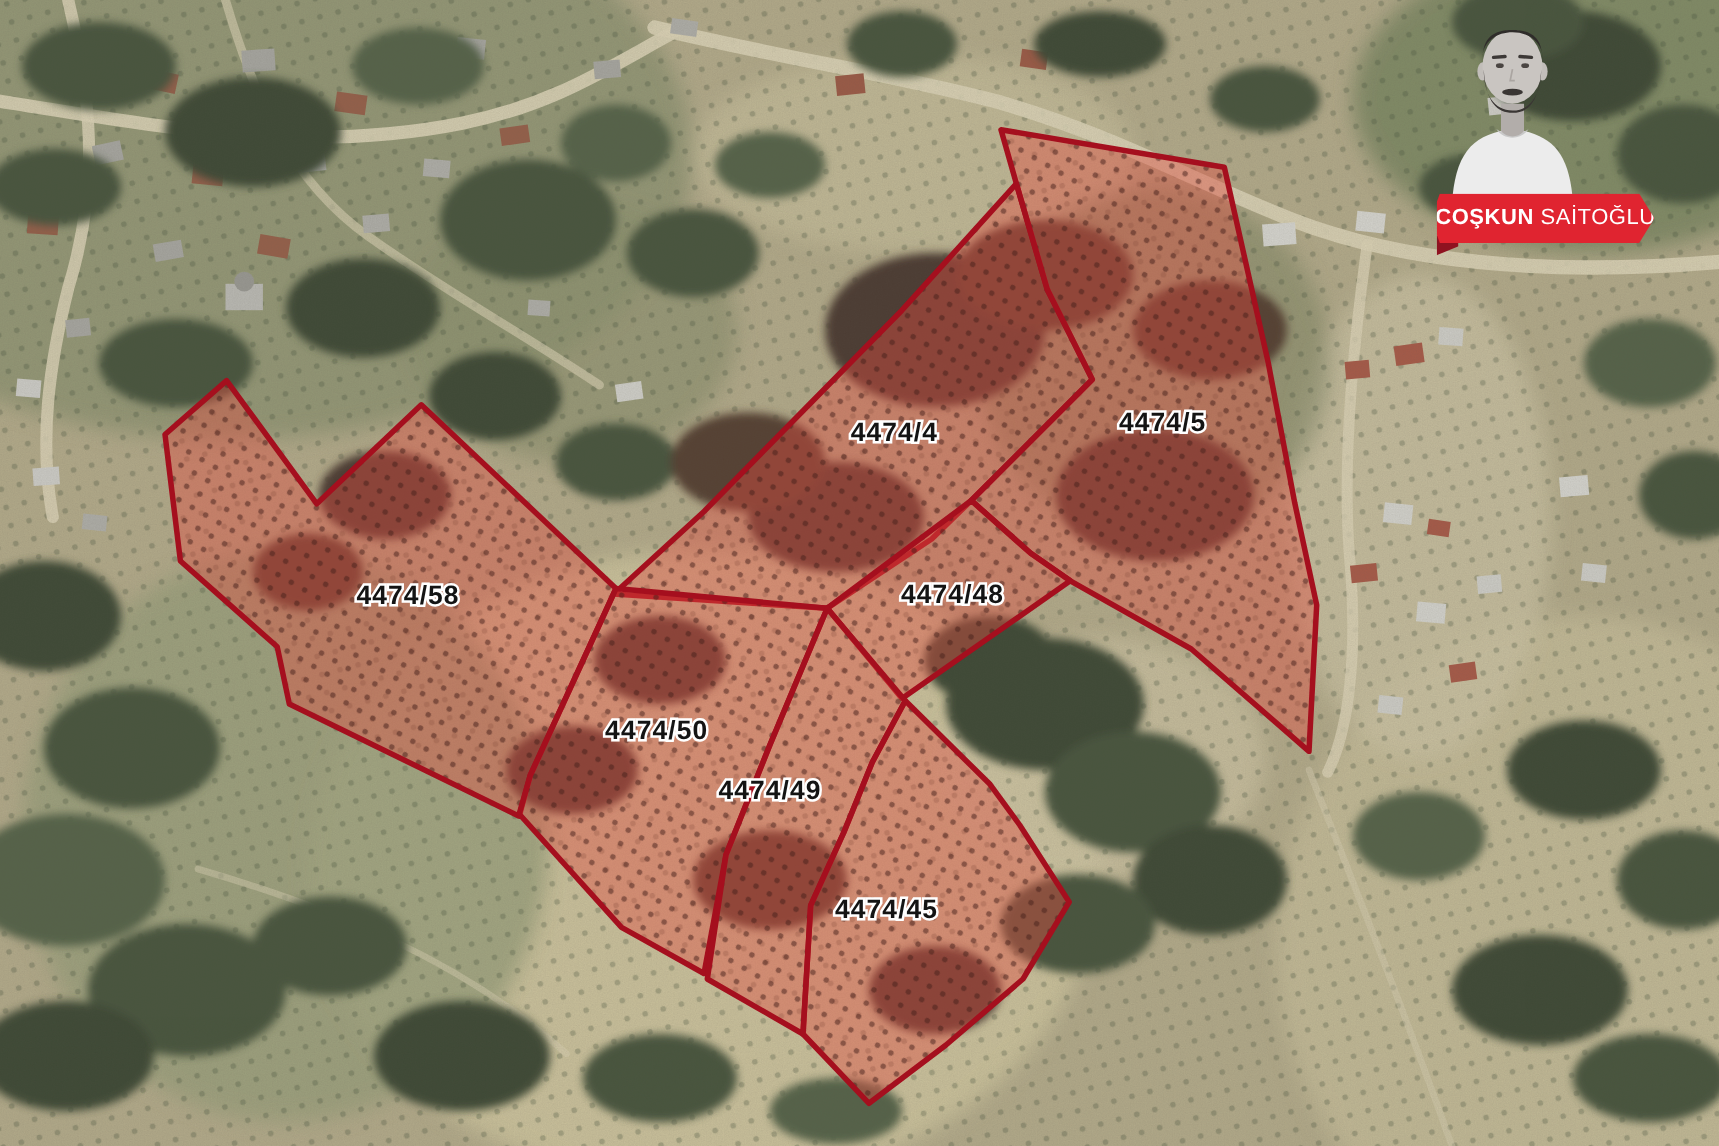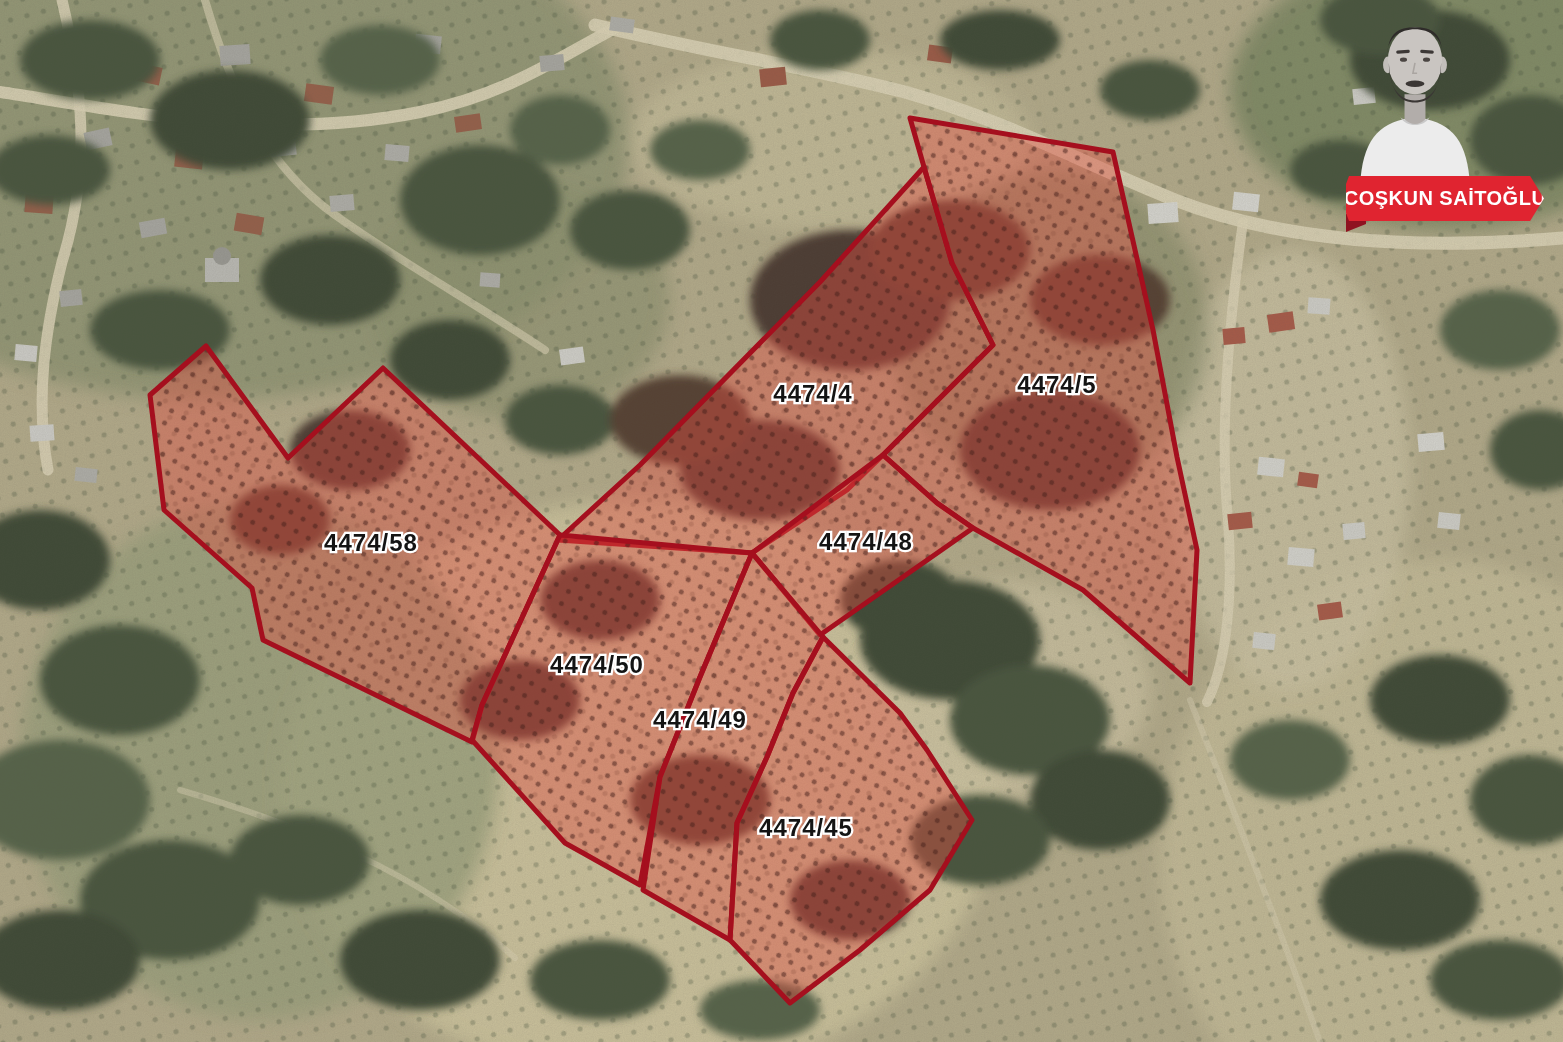--- a/index.html
+++ b/index.html
@@ -5,30 +5,30 @@
   html,body{margin:0;padding:0;background:#222;}
   .stage{position:relative;width:1563px;height:1042px;overflow:hidden;
          font-family:"Liberation Sans",sans-serif;background:#b5ad8c;}
   .stage svg{position:absolute;left:0;top:0;}
   .parcel-label{
     font-family:"Liberation Sans",sans-serif;
     font-weight:bold;font-size:24px;letter-spacing:1px;
     fill:#141414;stroke:#ffffff;stroke-width:4.5px;
     paint-order:stroke;text-anchor:middle;dominant-baseline:central;
   }
-  .badge{position:absolute;left:1340px;top:0;width:223px;height:245px;}
+  .badge{position:absolute;left:1300px;top:0;width:223px;height:245px;}
   .portrait{position:absolute;left:36px;top:12px;width:150px;height:178px;}
   .ribbon-fold{position:absolute;left:6px;top:214px;width:20px;height:18px;
     background:#8f1220;clip-path:polygon(0 0,100% 0,100% 55%,0 100%);}
   .ribbon{position:absolute;left:6px;top:176px;width:198px;height:45px;
     display:flex;align-items:center;justify-content:center;
     clip-path:polygon(1.5% 0,93% 0,100% 50%,93% 100%,1.5% 100%,0 82%,0 18%);}
   .ribbon span{color:#fff;font-size:20px;letter-spacing:.5px;white-space:pre;}
   .ribbon .fn{font-weight:700;}
-  .ribbon .ln{font-weight:700;margin-left:6px;}
+  .ribbon .ln{font-weight:400;margin-left:6px;}
 </style>
 </head>
 <body>
 
 <div class="stage">
 
   <svg width="1563" height="1042" viewBox="0 0 1563 1042">
     <defs>
       <filter id="b4" x="-40%" y="-40%" width="180%" height="180%">
           <feGaussianBlur stdDeviation="4"></feGaussianBlur>

